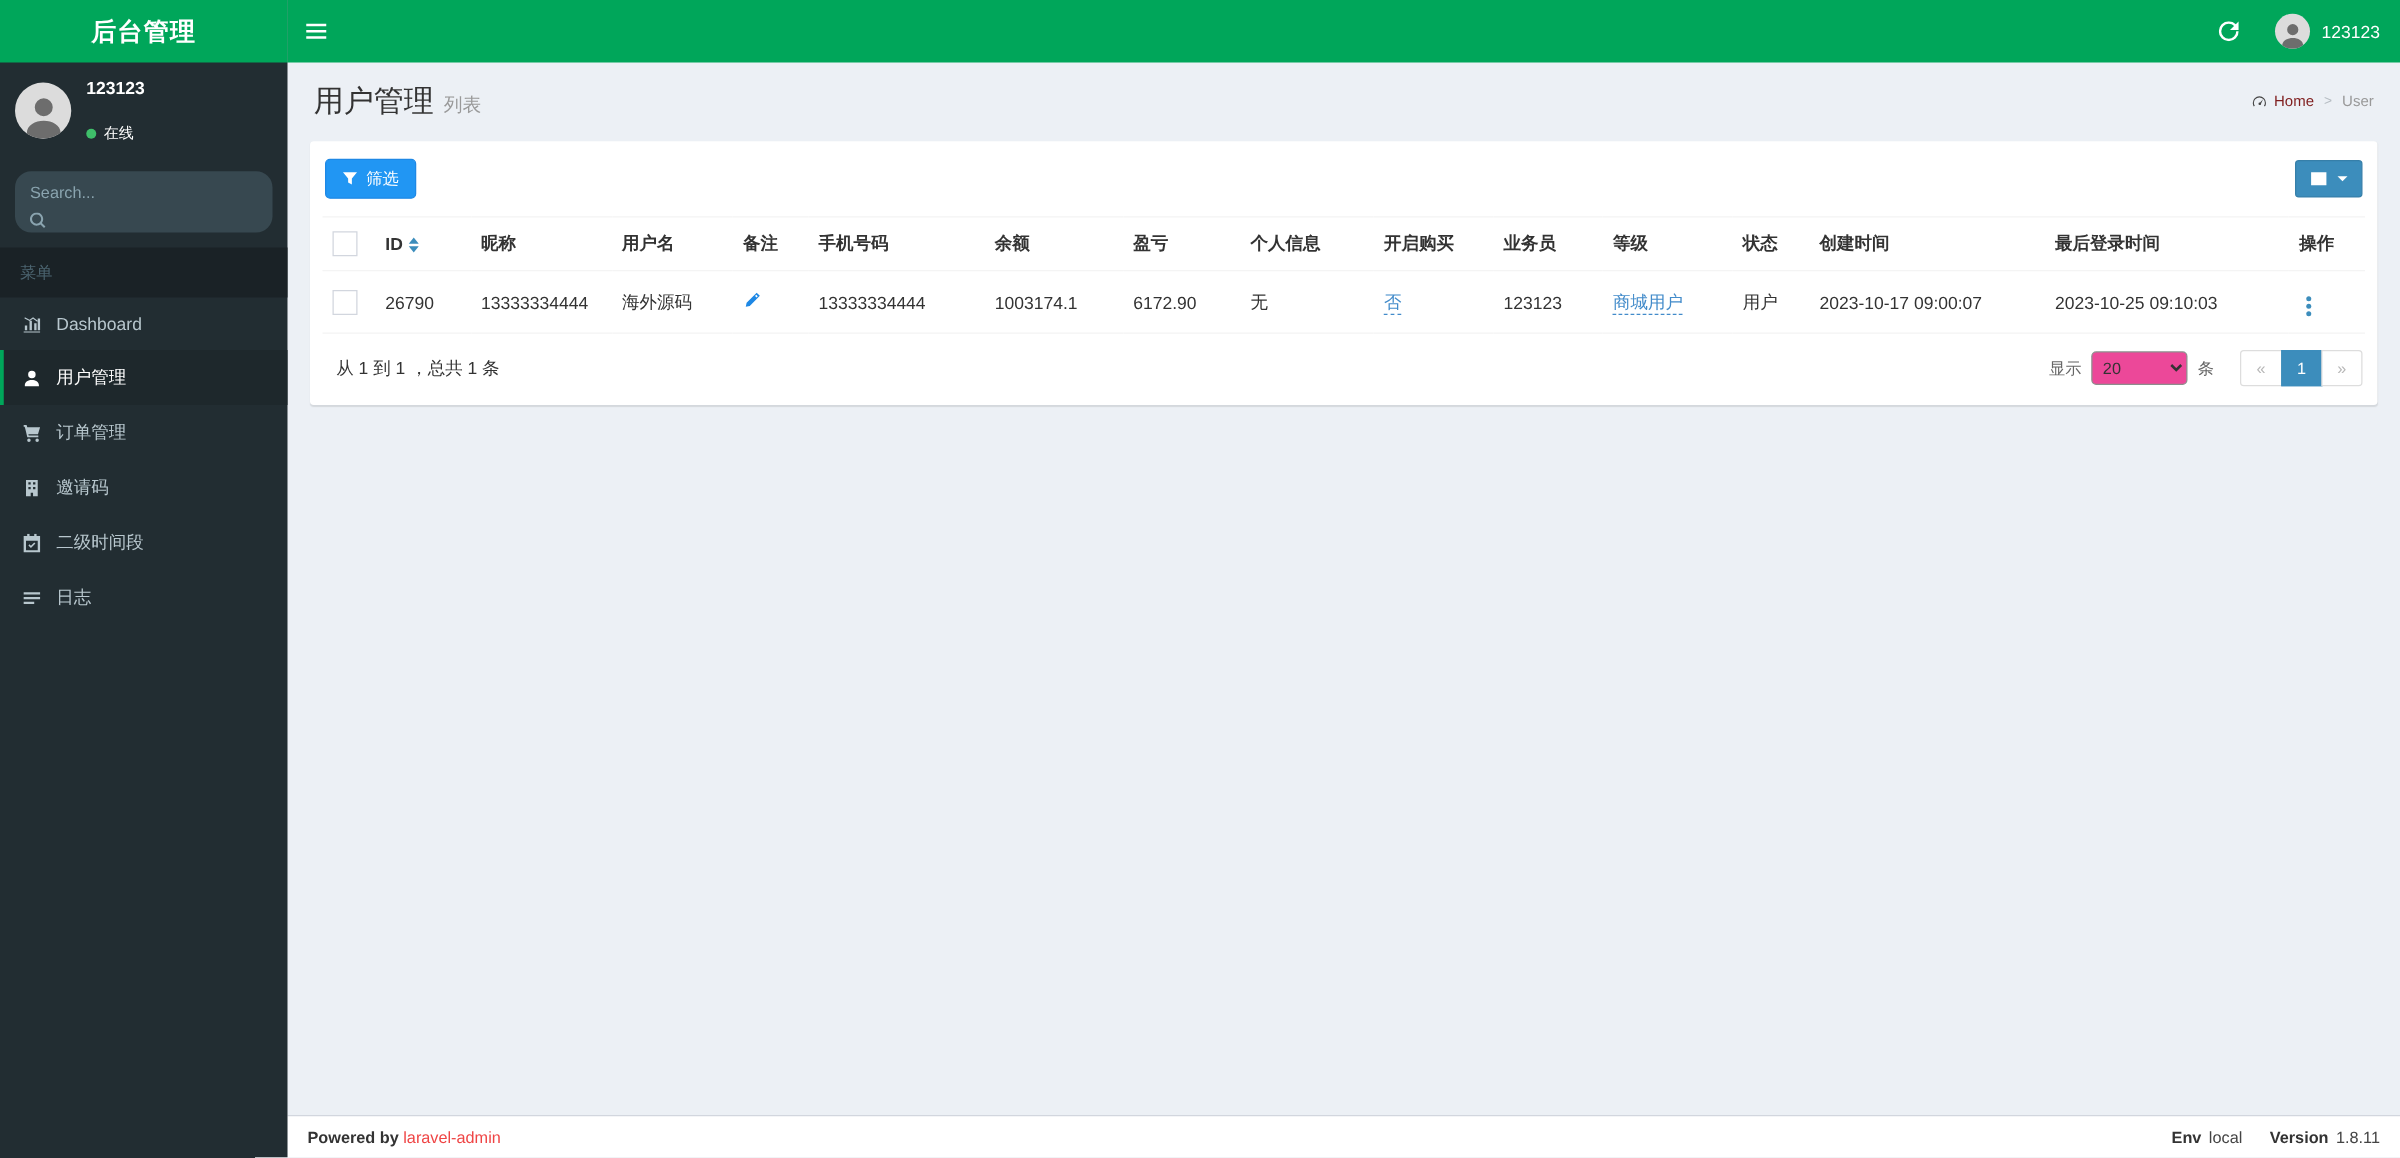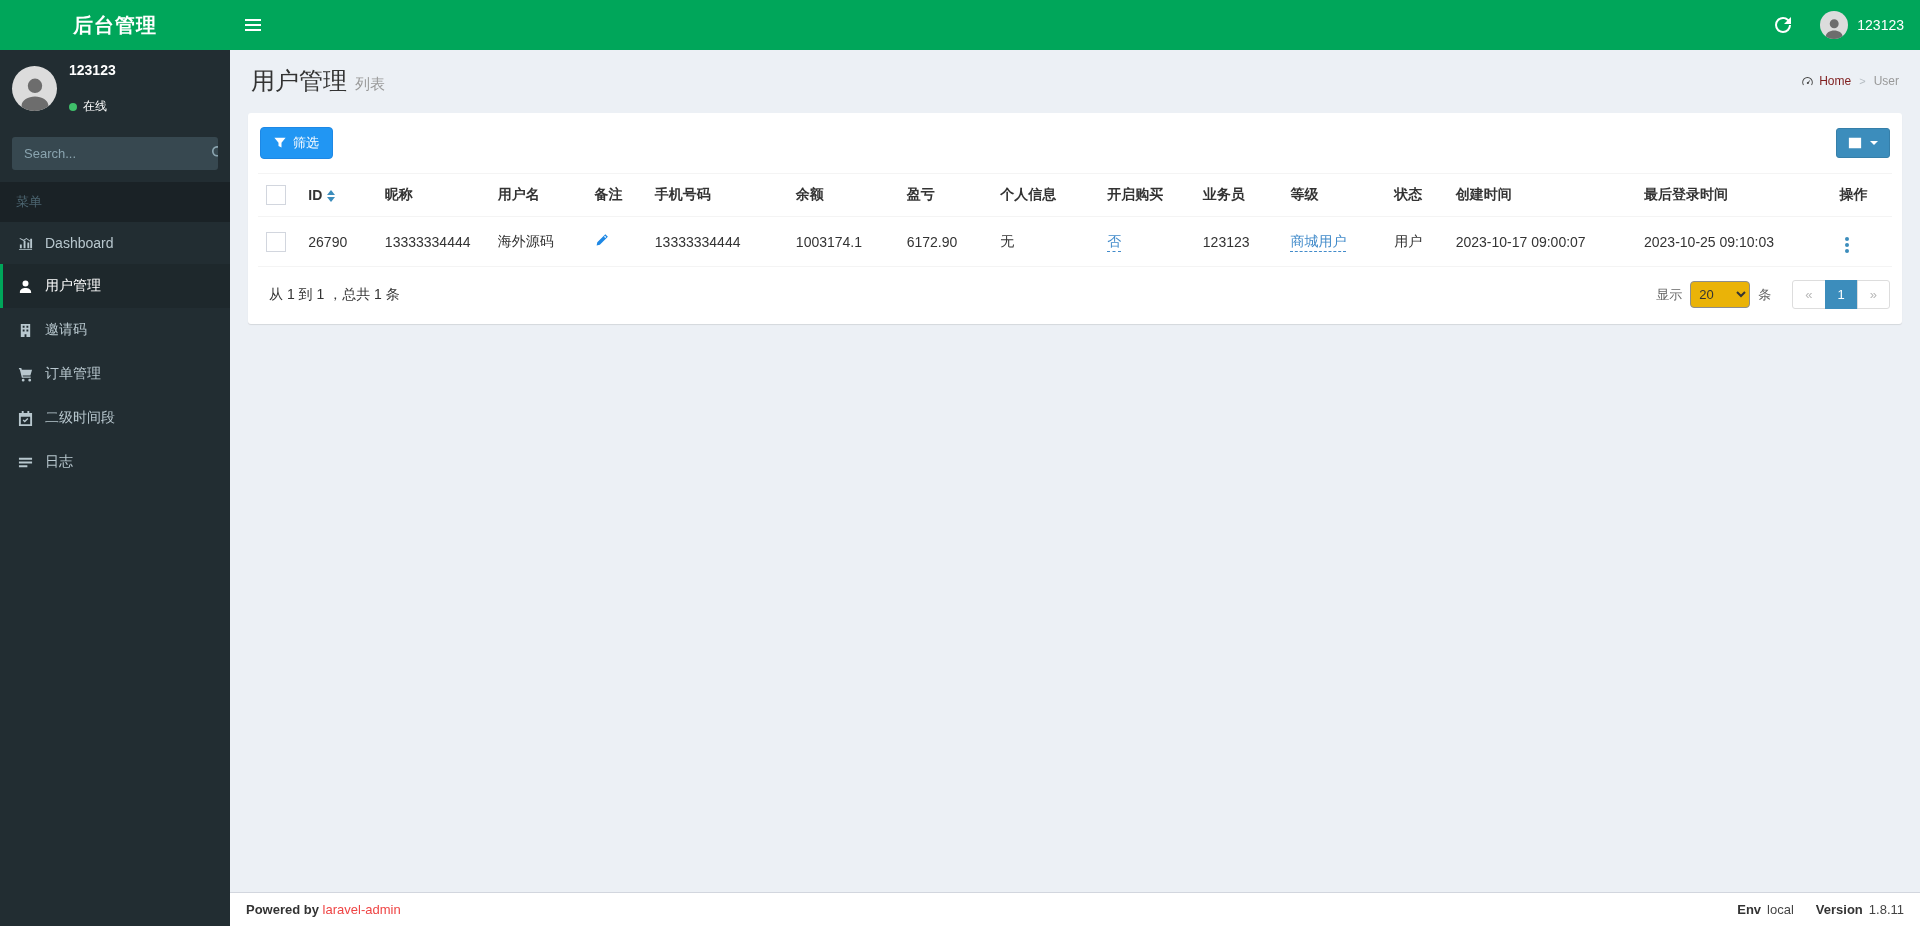--- a/index.html
+++ b/index.html
@@ -43,21 +43,21 @@
 
   
   .main-sidebar {
     position:absolute; left:0; top:0; bottom:0; width:230px;
     background:#222d32; z-index:10; padding-top:50px;
   }
   .user-panel { display:flex; gap:12px; padding:12px 12px 14px 12px; align-items:center; }
   .user-panel .info .name { color:#fff; font-weight:bold; font-size:14px; margin-bottom:7px; }
   .user-panel .info .status { color:#fff; font-size:12px; display:flex; align-items:center; gap:6px;margin-top:20px; }
   .status-dot { width:8px; height:8px; border-radius:50%; background:#3fbf6a; display:inline-block; }
-  .sidebar-search { margin:8px 12px 12px 12px; display:flex; background:#374850; border-radius:3px; overflow:hidden; }
+  .sidebar-search { margin:8px 12px 12px 12px; display:flex; background:#374850; border-radius:13px; overflow:hidden;flex-direction:column; }
   .sidebar-search input {
     flex:1; background:transparent; border:none; outline:none;
     padding:9px 12px; color:#ccc; font-size:13px; font-family:inherit;
   }
   .sidebar-search input::placeholder { color:#8aa4af; }
   .sidebar-search button { width:36px; background:transparent; border:none; color:#8aa4af; cursor:pointer; }
   .menu-header { background:#1a2226; color:#4b646f; font-size:13px; padding:11px 16px 11px 16px; }
   .menu-item {
     display:flex; align-items:center; gap:11px;
     padding:13px 15px 13px 13px; color:#b8c7ce; font-size:14px;
@@ -110,22 +110,22 @@
   .sort-stack .down { width:0; height:0; border-left:4px solid transparent; border-right:4px solid transparent; border-top:5px solid #3c8dbc; }
   .editable { color:#428bca; border-bottom:1px dashed #428bca; padding-bottom:2px; }
   .pencil svg { width:15px; height:15px; fill:#1e88e5; }
   .dots { display:inline-flex; flex-direction:column; gap:2px; padding:2px 6px; cursor:pointer; }
   .dots i { width:4px; height:4px; border-radius:50%; background:#3c8dbc; }
 
   .box-footer { padding:13px 12px 15px 12px; display:flex; align-items:center; }
   .row-summary { font-size:14px; color:#333; padding-left:9px; }
   .page-controls { margin-left:auto; display:flex; align-items:center; gap:8px; font-size:13px; color:#666; }
   .per-page-select {
-    width:60px; padding:4px 4px; font-size:13px; color:#333;
-    border:1px solid #8d8d8d; border-radius:4px; background:#eab308; font-family:inherit;
+    width:77px; padding:4px 4px; font-size:13px; color:#333;
+    border:1px solid #8d8d8d; border-radius:4px; background:#ec4899; font-family:inherit;
   }
   .pager { display:inline-flex; margin-left:14px; }
   .pager a {
     border:1px solid #ddd; background:#fff; color:#b8b8b8;
     padding:6px 12px; font-size:13px; margin-left:-1px;
   }
   .pager a:first-child { border-radius:3px 0 0 3px; }
   .pager a:last-child { border-radius:0 3px 3px 0; }
   .pager a.active { background:#3c8dbc; border-color:#3c8dbc; color:#fff; }
 
@@ -207,32 +207,32 @@
     <span class="menu-icon">
       <svg viewBox="0 0 16 16">
           <path d="M8 8a3.2 3.2 0 1 0 0-6.4A3.2 3.2 0 0 0 8 8zm0 1.6c-3 0-6 1.5-6 4.4v1h12v-1c0-2.9-3-4.4-6-4.4z"></path>
         </svg>
     </span>
     <span>用户管理</span>
   </div>
   <div class="menu-item">
     <span class="menu-icon">
       <svg viewBox="0 0 16 16">
+          <path d="M1 1h2.5l.6 2H15l-1.8 6H5l.3 1h8.2v1.5H4.1L2.3 4 1.8 2.5H1V1zm4.5 11.5a1.5 1.5 0 1 1 0 3 1.5 1.5 0 0 1 0-3zm7 0a1.5 1.5 0 1 1 0 3 1.5 1.5 0 0 1 0-3z"></path>
+        </svg>
+    </span>
+    <span>订单管理</span>
+  </div>
+  <div class="menu-item">
+    <span class="menu-icon">
+      <svg viewBox="0 0 16 16">
           <path d="M3 1h10v14H9v-3H7v3H3V1zm2 2v2h2V3H5zm4 0v2h2V3H9zM5 7v2h2V7H5zm4 0v2h2V7H9z"></path>
         </svg>
     </span>
     <span>邀请码</span>
-  </div>
-  <div class="menu-item">
-    <span class="menu-icon">
-      <svg viewBox="0 0 16 16">
-          <path d="M1 1h2.5l.6 2H15l-1.8 6H5l.3 1h8.2v1.5H4.1L2.3 4 1.8 2.5H1V1zm4.5 11.5a1.5 1.5 0 1 1 0 3 1.5 1.5 0 0 1 0-3zm7 0a1.5 1.5 0 1 1 0 3 1.5 1.5 0 0 1 0-3z"></path>
-        </svg>
-    </span>
-    <span>订单管理</span>
   </div>
   <div class="menu-item">
     <span class="menu-icon">
       <svg viewBox="0 0 16 16">
           <path d="M4 0h2v2h4V0h2v2h3v14H1V2h3V0zM3 6v8h10V6H3zm4.2 6.2L5 10l1-1 1.2 1.2L10 7.4l1 1-3.8 3.8z"></path>
         </svg>
     </span>
     <span>二级时间段</span>
   </div>
   <div class="menu-item">

